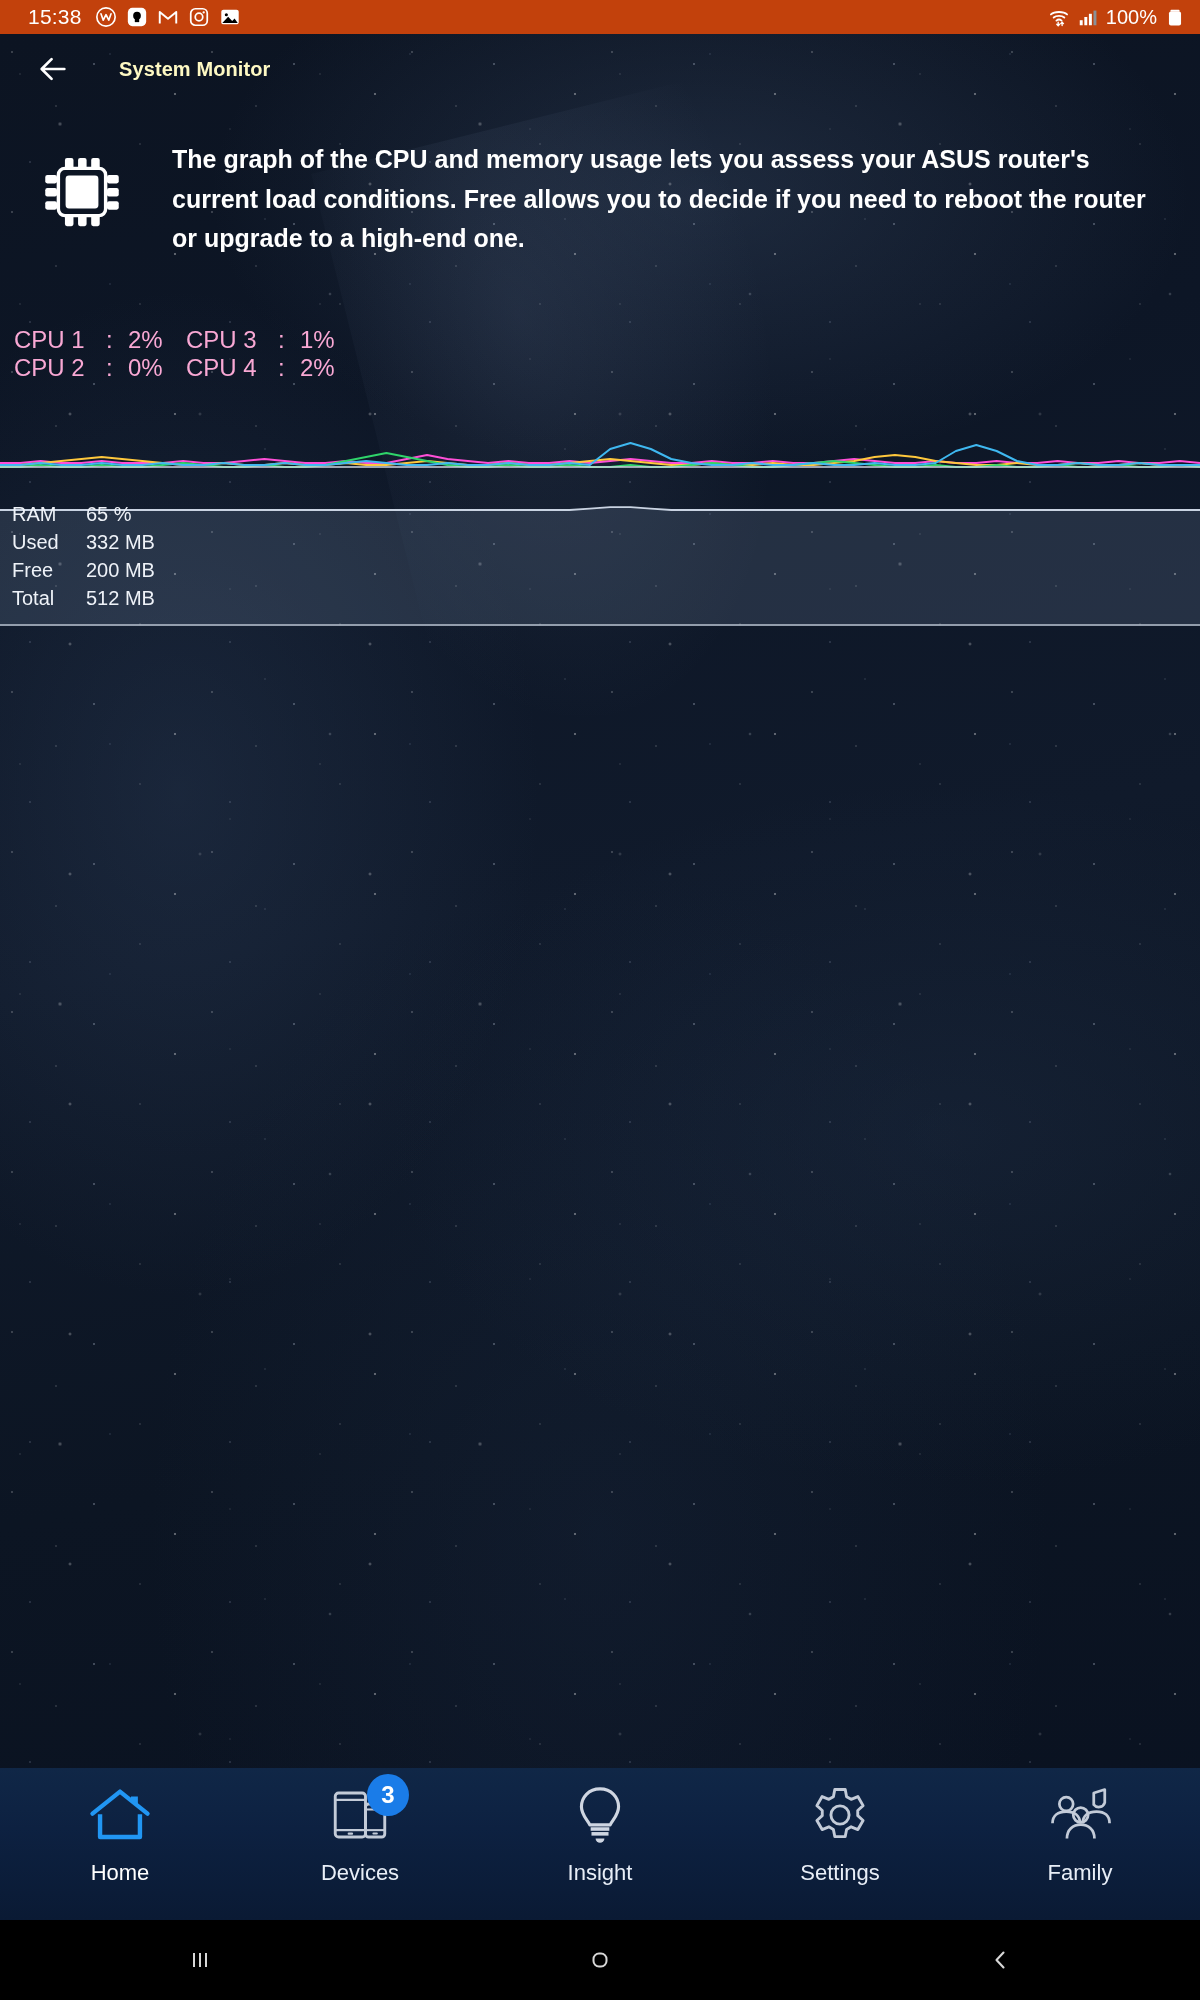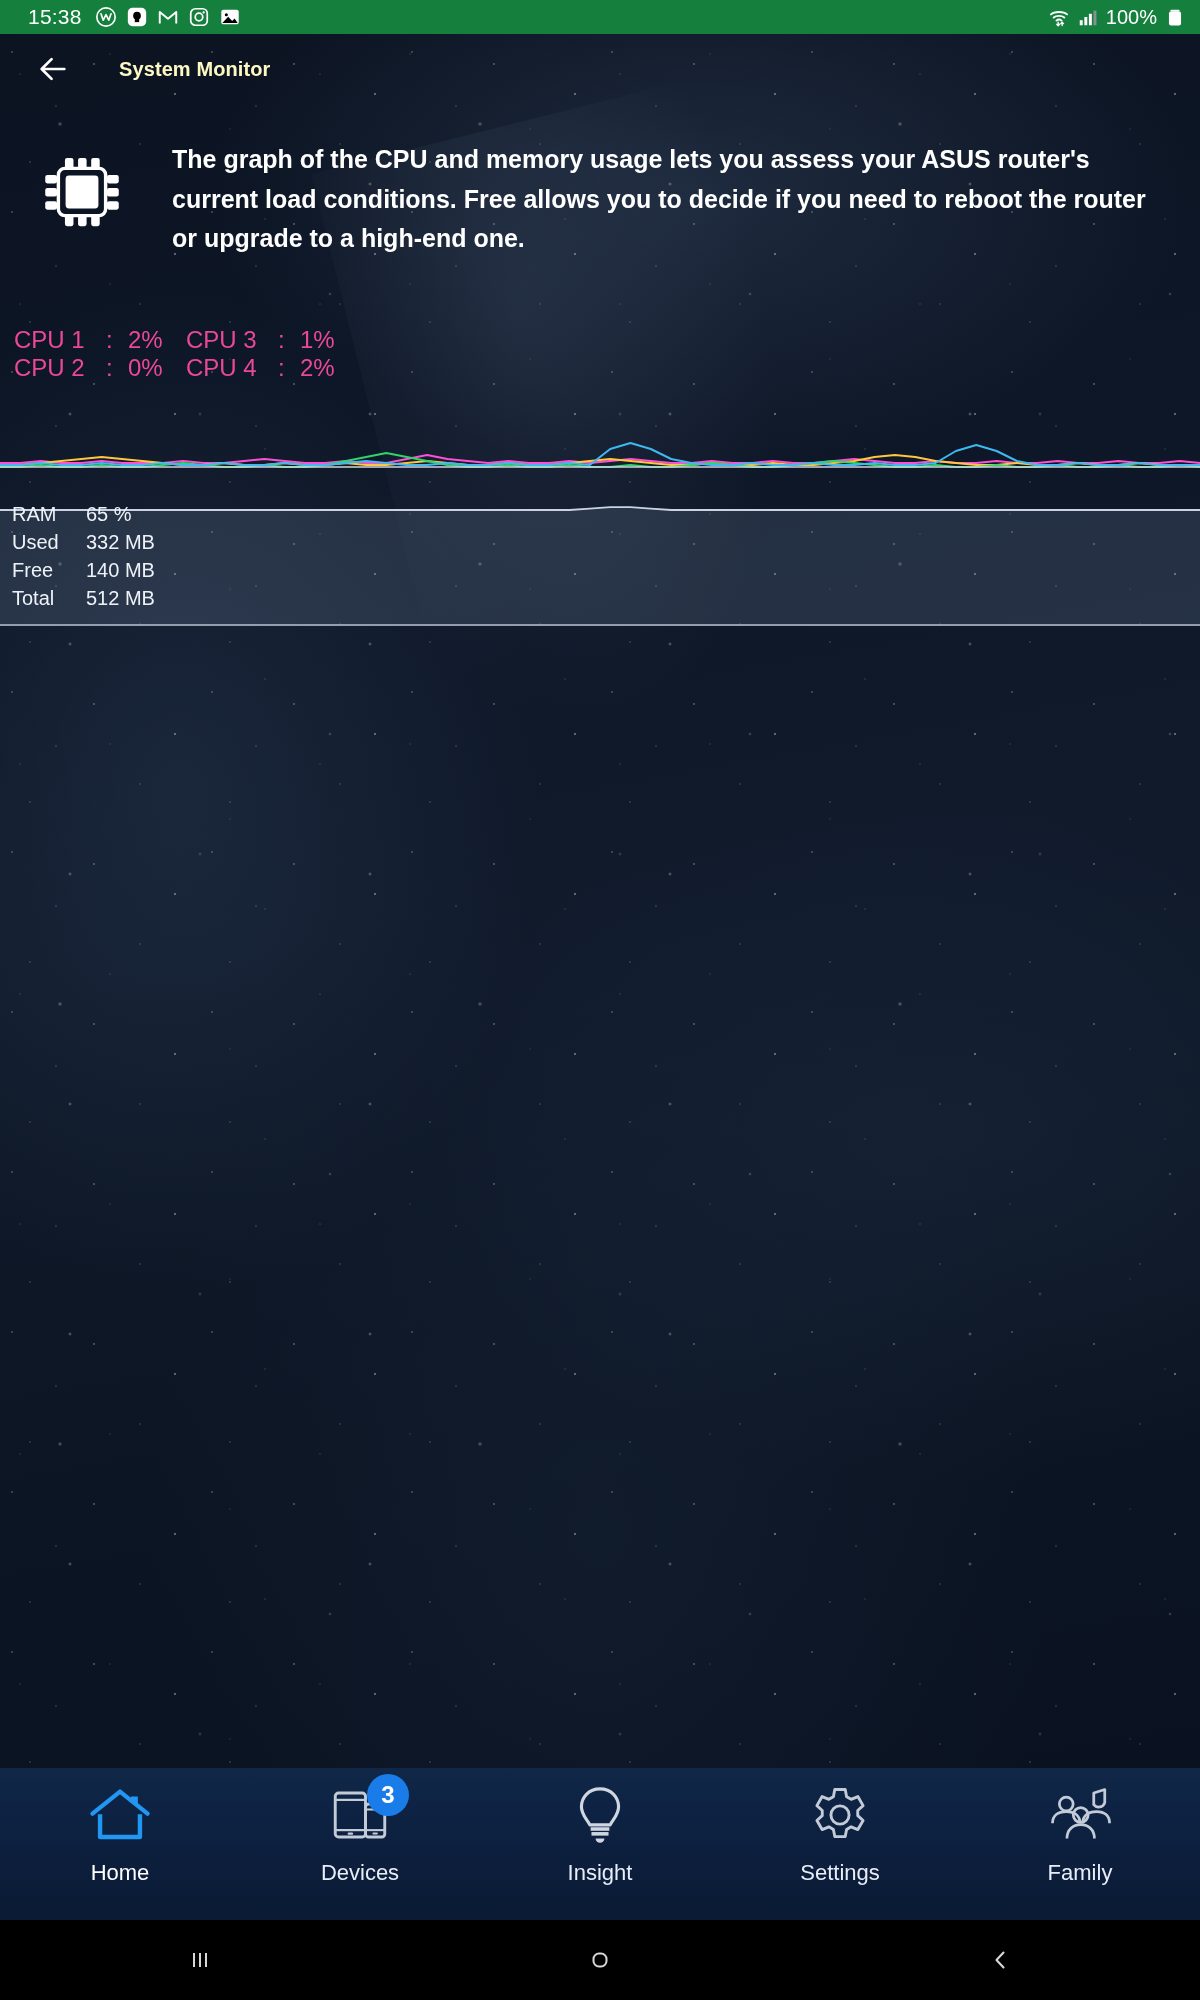--- a/index.html
+++ b/index.html
@@ -67,21 +67,21 @@
     position:absolute;
     left:380px; top:80px; width:420px; height:620px;
     background:radial-gradient(ellipse at 40% 30%, rgba(120,140,175,.14), rgba(0,0,0,0) 68%);
     transform:rotate(-14deg);
   }
 
   
   .statusbar {
     position:absolute; left:0; top:0;
     width:1200px; height:34px;
-    background:#15803d;
+    background:#c2410c;
     display:flex; align-items:center;
     padding:0 14px 0 28px;
     color:#fff;
     z-index:40;
   }
   .sb-time { font-size:21px; letter-spacing:.2px; }
   .sb-left-icons { display:flex; align-items:center; gap:9px; margin-left:13px; }
   .sb-ico { width:22px; height:22px; display:block; }
   .sb-right { margin-left:auto; display:flex; align-items:center; gap:7px; }
   .sb-batt-text { font-size:20px; letter-spacing:0px; }
@@ -112,21 +112,21 @@
   .desc-text {
     margin-left:48px;
     color:#fff; font-size:25px; font-weight:700;
     line-height:1.58; width:985px;
   }
 
   
   .cpu-stats {
     position:absolute; left:14px; top:326px;
     z-index:20;
-    color:#ec4899; font-size:24px;
+    color:#f9a8d4; font-size:24px;
     line-height:28px;
   }
   .cpu-row { display:flex; }
   .cpu-cell { display:flex; }
   .cpu-cell.first { width:172px; }
   .cpu-label { width:92px; }
   .cpu-colon { width:22px; }
   .cpu-value { }
 
   
@@ -353,21 +353,21 @@
     <div class="ram-line">
       <span class="ram-key">RAM</span>
       <span class="ram-val">65 %</span>
     </div>
     <div class="ram-line">
       <span class="ram-key">Used</span>
       <span class="ram-val">332 MB</span>
     </div>
     <div class="ram-line">
       <span class="ram-key">Free</span>
-      <span class="ram-val">140 MB</span>
+      <span class="ram-val">200 MB</span>
     </div>
     <div class="ram-line">
       <span class="ram-key">Total</span>
       <span class="ram-val">512 MB</span>
     </div>
   </div>
 
   <div class="tabbar">
 
     <div class="tab active">

